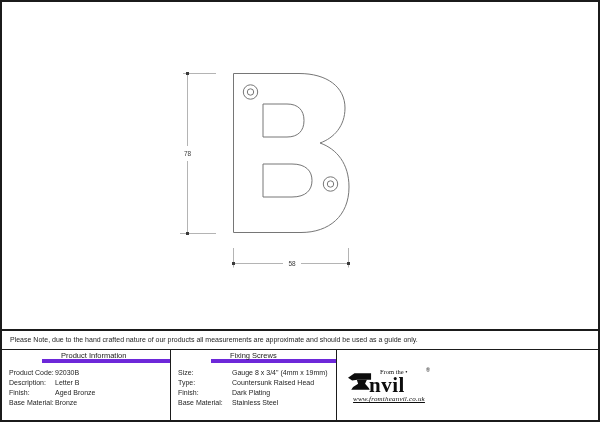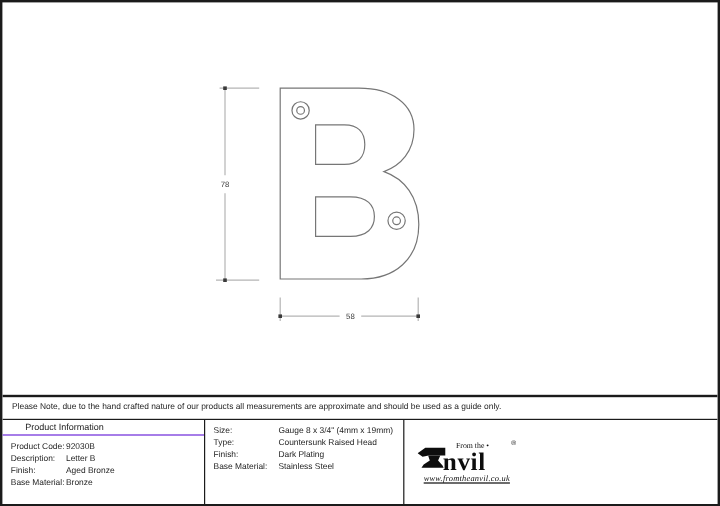--- a/index.html
+++ b/index.html
@@ -21,22 +21,22 @@
   }
   
   .spec-table { display:flex; height:70px; }
   .col { box-sizing:border-box; }
   .col.bordered { border-right:1px solid #1b1b1b; }
   .col-product  { width:169px; }
   .col-pack     { width:157px; }
   .col-screws   { width:166px; }
   .col-logo     { width:104px; display:flex; align-items:center; justify-content:center; }
   .col-header {
-    box-sizing:border-box; height:13px; border-bottom:1px solid #6d28d9;
-    font-size:7.5px; line-height:12px; padding-left:19px; color:#1a1a1a;
+    box-sizing:border-box; height:13px; border-bottom:4px solid #6d28d9;
+    font-size:7.5px; line-height:12px; padding-left:19px; color:#1a1a1a;margin-left:40px;
   }
   .col-body { padding:5px 0 0 7px; font-size:7px; line-height:10px; color:#1e1e1e; }
   .kv { display:flex; }
   .kv .k { flex:none; }
   .col-product .k { width:46px; }
   .col-screws  .k { width:54px; }
   .pack-item { }
   
   .logo { width:82px; }
   .logo-mark { position:relative; height:27px; }
@@ -132,20 +132,21 @@
         </div>
         <div class="kv">
           <span class="k">Base Material:</span>
           <span class="v">Bronze</span>
         </div>
       </div>
     </div>
 
 
     <div class="col col-screws bordered">
+      <div class="col-header">Fixing Screws</div>
       <div class="col-body">
         <div class="kv">
           <span class="k">Size:</span>
           <span class="v">Gauge 8 x 3/4" (4mm x 19mm)</span>
         </div>
         <div class="kv">
           <span class="k">Type:</span>
           <span class="v">Countersunk Raised Head</span>
         </div>
         <div class="kv">

